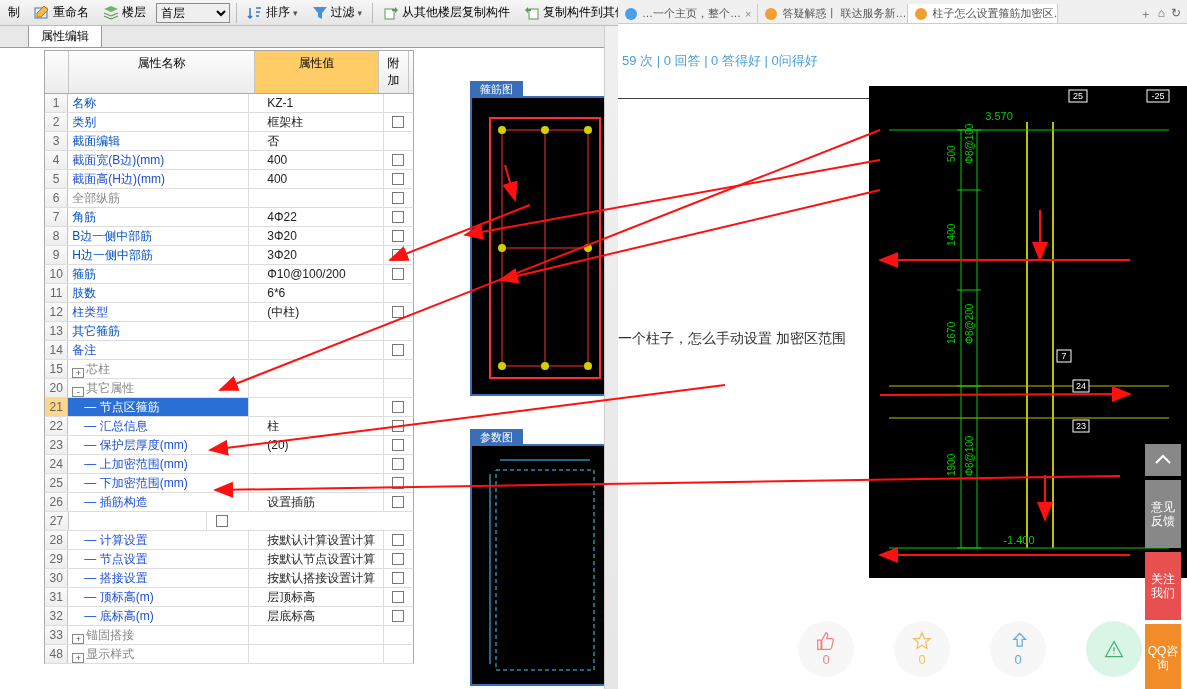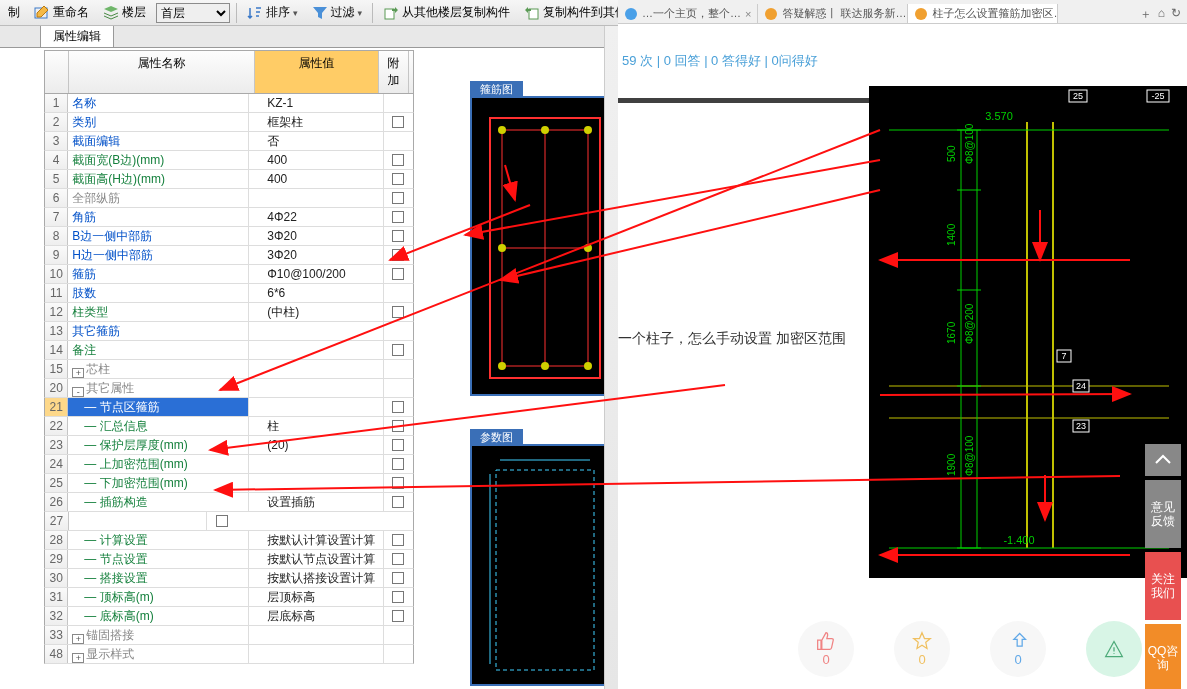--- a/index.html
+++ b/index.html
@@ -74,21 +74,21 @@
     height: calc(689px - 26px);
     background: #fff;
     overflow: hidden;
   }
   .prop-tab-strip {
     height: 22px;
     display: flex;
     align-items: flex-end;
     background: #e8e8e8;
     border-bottom: 1px solid #999;
-    padding-left: 40px;
+    padding-left: 28px;
   }
   .prop-tab {
     background: #fff;
     border: 1px solid #999;
     border-bottom: none;
     padding: 2px 12px;
     font-size: 12px;
     cursor: pointer;
   }
   .prop-table-wrap {
@@ -149,21 +149,21 @@
     padding-left: 4px;
     border-right: 1px solid #ddd;
     color: #0050c8;
     display: flex;
     align-items: center;
     height: 100%;
     overflow: hidden;
     white-space: nowrap;
   }
   .row .rname.gray { color: #888; align-items: flex-end; }
-  .row .rname.black { color: #15803d; }
+  .row .rname.black { color: #1d4ed8; }
   .row .rval {
     width: 124px;
     padding-left: 4px;
     border-right: 1px solid #ddd;
     color: #222;
     height: 100%;
     display: flex;
     align-items: center;
     overflow: hidden;
     white-space: nowrap;
@@ -188,21 +188,21 @@
   .right-pane {
     position: absolute;
     left: 618px; top: 24px;
     right: 0; bottom: 0;
     background: #fff;
   }
   .stats-line {
     padding: 28px 4px;
     color: #4aa0d8;
     font-size: 13px;
-    border-bottom: 5px solid #404040;
+    border-bottom: 1px solid #404040;
   }
   .question-text {
     position: absolute;
     top: 306px;
     left: 0;
     font-size: 14px;
     color: #333;
   }
   .vote-row {
     position: absolute;

